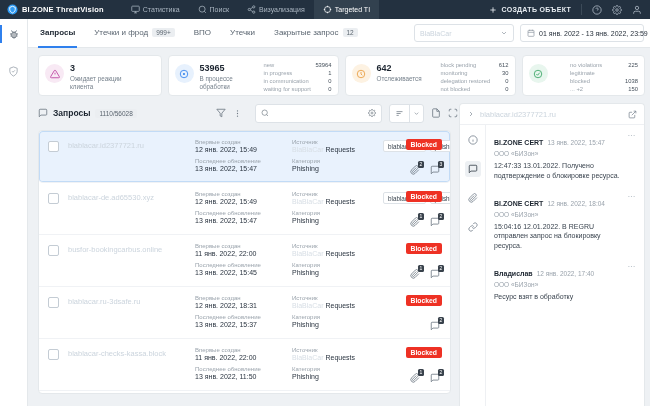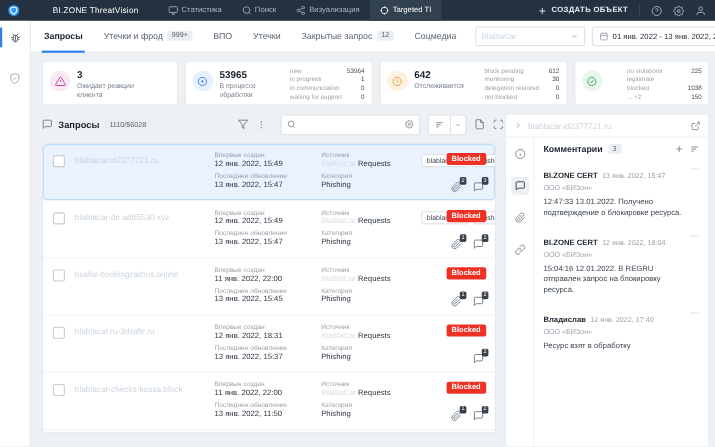--- a/index.html
+++ b/index.html
@@ -4,21 +4,21 @@
 <style>
   * { margin:0; padding:0; box-sizing:border-box; }
   html,body { width:650px; height:406px; }
   body { font-family:"Liberation Sans", sans-serif; color:#28313c; background:#eef1f4; overflow:hidden; }
   svg { display:block; }
   .app { width:650px; height:406px; position:relative; background:#eef1f4; overflow:hidden; }
 
   
   .topbar { height:19px; background:#233140; display:flex; align-items:center; padding:0 8px 0 7px; }
   .brand { display:flex; align-items:center; gap:4px; margin-right:18px; }
-  .brand-name { color:#fff; font-size:7.5px; font-weight:normal; letter-spacing:.2px; white-space:nowrap;margin-left:26px; }
+  .brand-name { color:#fff; font-size:7.5px; font-weight:bold; letter-spacing:.2px; white-space:nowrap; }
   .nav-item { display:flex; align-items:center; gap:3px; color:#aab5c0; font-size:7px; padding:0 9px; height:19px; cursor:default; white-space:nowrap; }
   .nav-item.active { background:#32414f; color:#fff; }
   .topbar-right { margin-left:auto; display:flex; align-items:center; gap:10px; }
   .create-btn { display:flex; align-items:center; gap:4px; color:#e8edf2; font-size:7px; font-weight:bold; letter-spacing:.3px; white-space:nowrap; }
   .tb-divider { width:1px; height:11px; background:#3c4a58; }
   .tb-icon { color:#aab5c0; }
 
   
   .tabsrow { height:29px; background:#fff; border-bottom:1px solid #e4e8eb; display:flex; align-items:center; padding-left:38px; padding-right:6px; }
   .tab { display:flex; align-items:center; gap:4px; font-size:8px; color:#5a6570; height:29px; padding:0 2px; margin-right:15px; border-bottom:2px solid transparent; white-space:nowrap; }
@@ -211,23 +211,20 @@
     <div class="tab">
         <span>ВПО</span>
       </div>
     <div class="tab">
         <span>Утечки</span>
       </div>
     <div class="tab">
         <span>Закрытые запрос</span>
         <span class="pill">12</span>
       </div>
-    <div class="tab">
-        <span>Соцмедиа</span>
-      </div>
     <div class="tabs-controls">
       <div class="ctl select-ctl">
         <span class="redacted">BlaBlaCar</span>
         <span class="muted">
             <svg width="8" height="8" viewBox="0 0 24 24" fill="none" stroke="currentColor" stroke-width="2">
               <polyline points="6 9 12 15 18 9"></polyline>
             </svg>
           </span>
       </div>
       <div class="ctl date-ctl">
@@ -639,38 +636,20 @@
                 </svg>
               </span>
             <span class="rail-item">
                 <svg width="10" height="10" viewBox="0 0 24 24" fill="none" stroke="currentColor" stroke-width="2">
                   <path d="M10 13a5 5 0 0 0 7.54.54l3-3a5 5 0 0 0-7.07-7.07l-1.72 1.71"></path>
                   <path d="M14 11a5 5 0 0 0-7.54-.54l-3 3a5 5 0 0 0 7.07 7.07l1.71-1.71"></path>
                 </svg>
               </span>
           </div>
           <div class="comments">
-            <div class="com-head">
-              <b>Комментарии</b>
-              <span class="pill">3</span>
-              <span class="spacer"></span>
-              <span>
-                  <svg width="9" height="9" viewBox="0 0 24 24" fill="none" stroke="currentColor" stroke-width="2">
-                    <line x1="12" y1="5" x2="12" y2="19"></line>
-                    <line x1="5" y1="12" x2="19" y2="12"></line>
-                  </svg>
-                </span>
-              <span>
-                  <svg width="9" height="9" viewBox="0 0 24 24" fill="none" stroke="currentColor" stroke-width="2">
-                    <line x1="4" y1="7" x2="20" y2="7"></line>
-                    <line x1="4" y1="12" x2="15" y2="12"></line>
-                    <line x1="4" y1="17" x2="10" y2="17"></line>
-                  </svg>
-                </span>
-            </div>
 
             <div class="comment">
               <div><span class="c-author">BI.ZONE CERT</span><span class="c-date">13 янв. 2022, 15:47</span></div>
               <div class="c-org">ООО «БИЗон»</div>
               <div class="c-text">12:47:33 13.01.2022. Получено подтверждение о блокировке ресурса.</div>
               <span class="c-kebab">
                   <svg width="9" height="9" viewBox="0 0 24 24" fill="currentColor">
                     <circle cx="5" cy="12" r="1.6"></circle>
                     <circle cx="12" cy="12" r="1.6"></circle>
                     <circle cx="19" cy="12" r="1.6"></circle>

